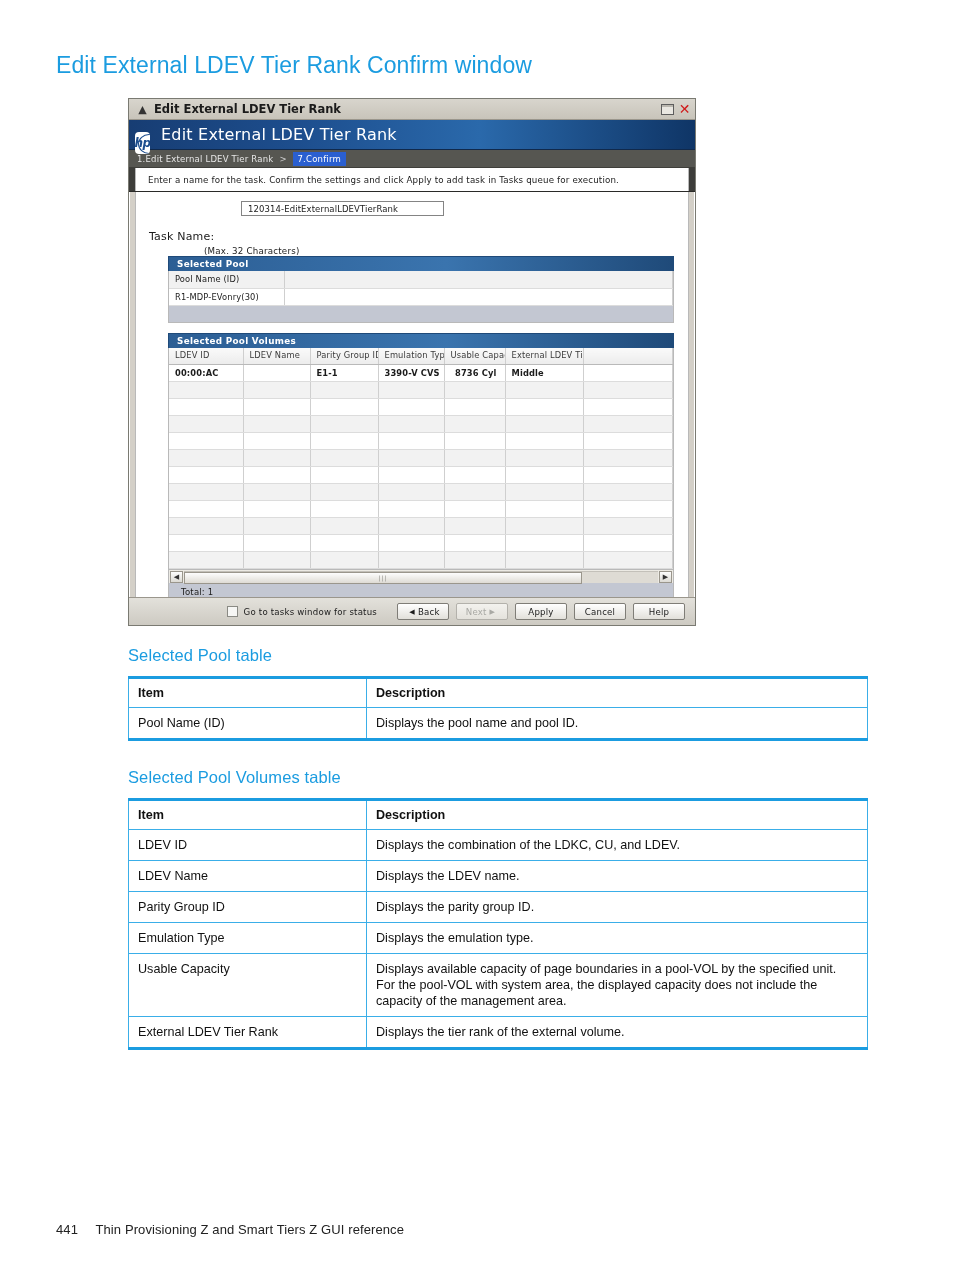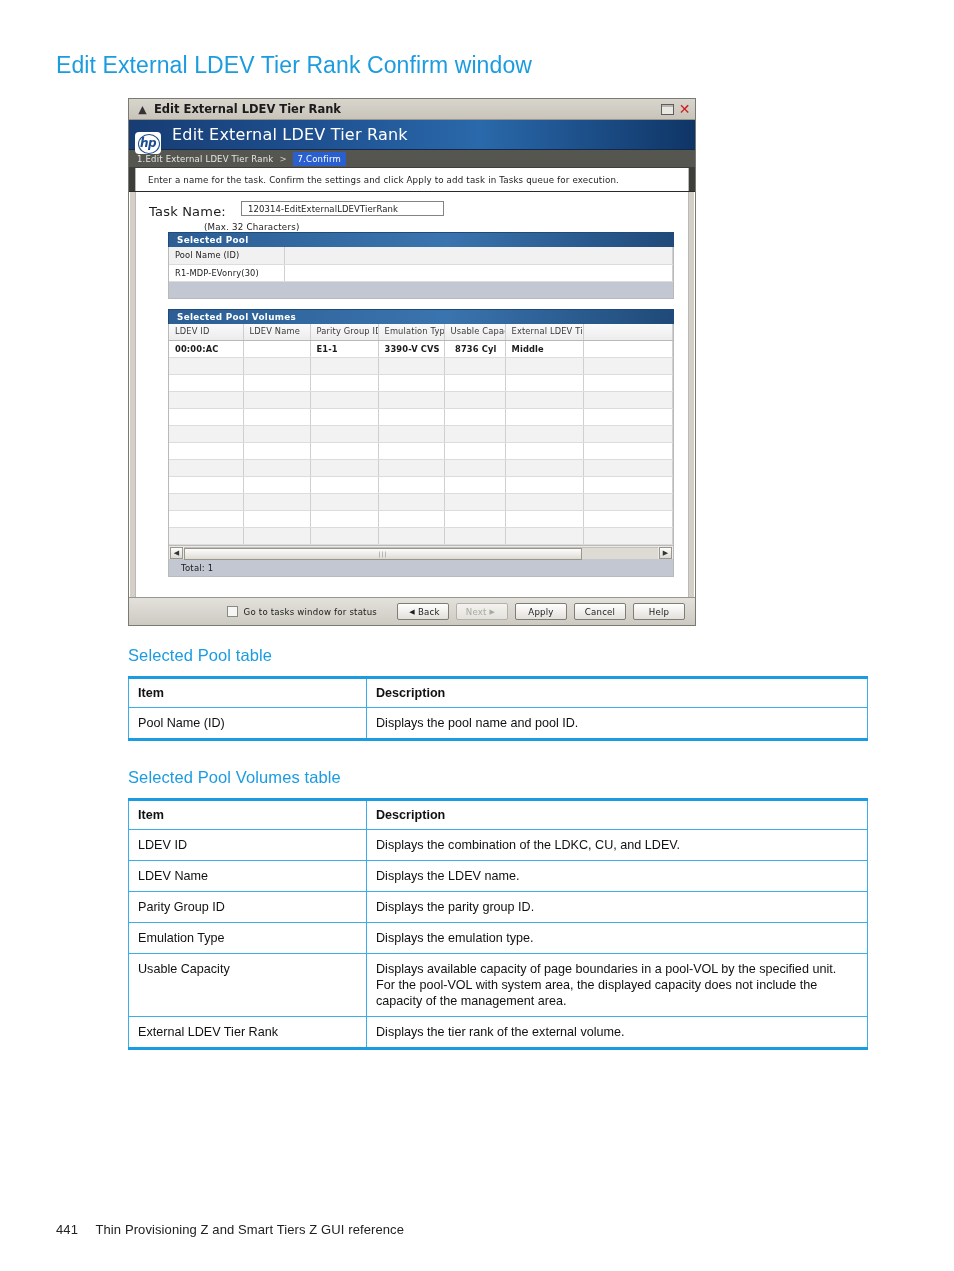--- a/index.html
+++ b/index.html
@@ -64,21 +64,21 @@
     line-height: 12px; font-family: "DejaVu Sans", sans-serif;
   }
 
   .hpbar {
     height: 30px;
     background: linear-gradient(to right, #173d73 0%, #1d4e8e 30%, #2a69ab 62%, #0f3566 100%);
     display: flex; align-items: center; padding-left: 6px;
     border-bottom: 1px solid #10294c;
   }
   .hplogo {
-    width: 26px; height: 22px; background: #ffffff;
+    width: 15px; height: 22px; background: #ffffff;
     border-radius: 4px;
     display:flex; align-items:center; justify-content:center;
     position: relative; overflow:hidden; flex: none; margin-top: 16px;
   }
   .hplogo::after {
     content: ""; position:absolute; left:3px; top:2px;
     width: 20px; height: 18px; border-radius: 50%;
     border: 1.6px solid #1d4e8e;
   }
   .hplogo span {
@@ -121,22 +121,23 @@
     position: relative;
     background: #ffffff;
     margin: 0 6px;
     border-left:1px solid #b9b9b9; border-right:1px solid #b9b9b9;
     height: 414px;
     padding: 9px 0 0 0;
   }
 
   .taskrow { display:flex; align-items:flex-start; padding-left: 13px; }
   .tasklabel {
-    font-size: 13px; color:#1b1b1b; width: 92px; padding-top: 3px;
+    font-size: 11px; color:#1b1b1b; width: 92px; padding-top: 3px;
     letter-spacing:.2px;
+    margin-top:26px;
   }
   .taskfield {
     width: 203px; height: 15px; border: 1px solid #848484;
     background: #fff; font-size: 8.5px; color:#1b1b1b;
     padding: 0 0 0 6px; line-height: 14px; letter-spacing:.1px;
     font-family: "DejaVu Sans", sans-serif;
   }
   .taskhint {
     font-size: 8.7px; color:#1b1b1b; margin: 3px 0 0 68px;
     letter-spacing:.2px;

